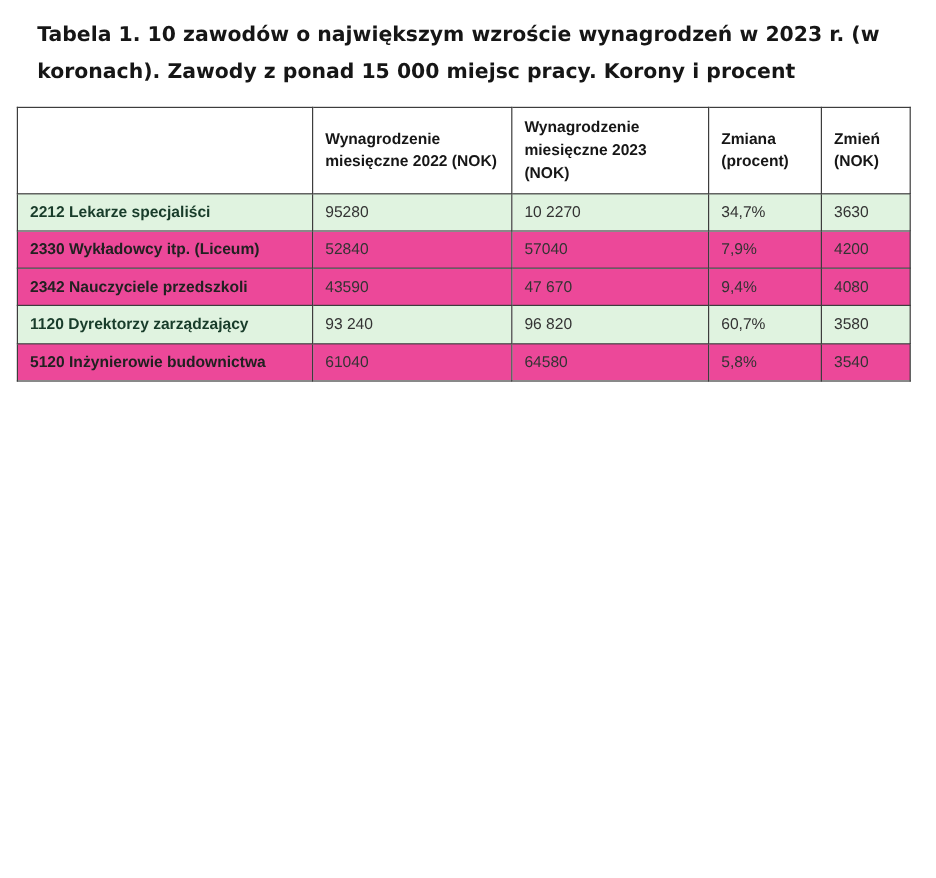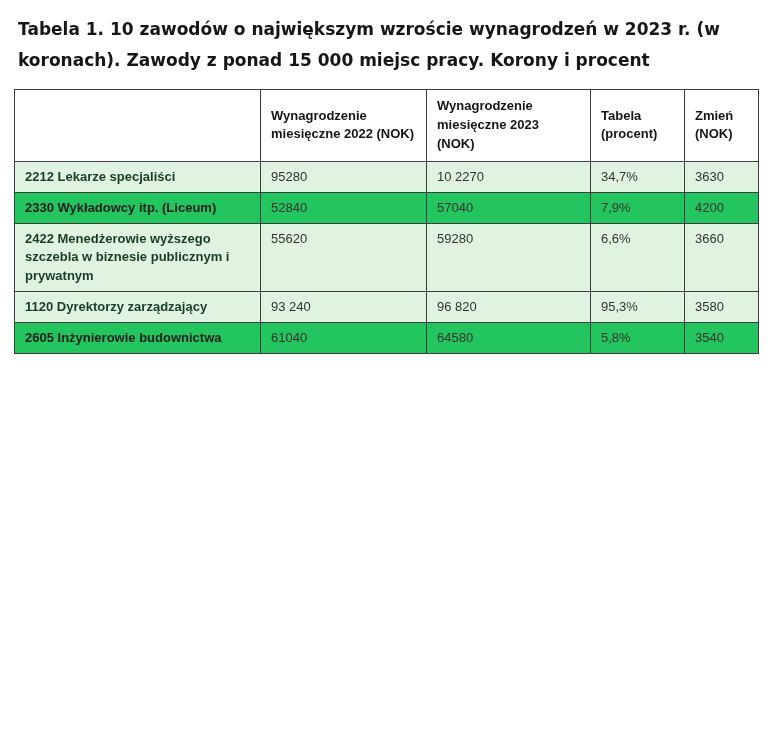--- a/index.html
+++ b/index.html
@@ -16,21 +16,21 @@
   }
   .page {
     padding: 12px 14px 0 14px;
   }
   .title {
     font-family: "DejaVu Sans", "Liberation Sans", sans-serif;
     font-size: 17px;
     font-weight: 700;
     line-height: 1.82;
     color: #161616;
-    margin: 2px 2px 13px 4px;
+    margin: 2px 2px 13px 17px;
     max-width: 748px;
   }
   table.wage-table {
     border-collapse: collapse;
     table-layout: fixed;
     width: 744px;
     font-size: 13px;
   }
   .wage-table th,
   .wage-table td {
@@ -59,21 +59,21 @@
     color: #212121;
   }
   tr.row-green {
     background: #e0f3e0;
     padding-left: 40px;
   }
   tr.row-green td.label {
     color: #183c2a;
   }
   tr.row-white {
-    background: #22c55e;
+    background: #ec4899;
     margin-left: 28px;
   }
 </style>
 </head>
 <body>
 
 <div class="page">
 
   <h2 class="title">Tabela 1. 10 zawodów o największym wzroście wynagrodzeń w 2023 r. (w koronach). Zawody z ponad 15 000 miejsc pracy. Korony i procent</h2>
 
@@ -83,21 +83,21 @@
       <col style="width:166px">
       <col style="width:164px">
       <col style="width:94px">
       <col style="width:74px">
     </colgroup>
     <thead>
       <tr>
         <th></th>
         <th>Wynagrodzenie miesięczne 2022 (NOK)</th>
         <th>Wynagrodzenie miesięczne 2023 (NOK)</th>
-        <th>Tabela (procent)</th>
+        <th>Zmiana (procent)</th>
         <th>Zmień (NOK)</th>
       </tr>
     </thead>
     <tbody>
 
       <tr class="row-green">
         <td class="label">2212 Lekarze specjaliści</td>
         <td>95280</td>
         <td>10 2270</td>
         <td>34,7%</td>
@@ -106,42 +106,42 @@
 
       <tr class="row-white">
         <td class="label">2330 Wykładowcy itp. (Liceum)</td>
         <td>52840</td>
         <td>57040</td>
         <td>7,9%</td>
         <td>4200</td>
       </tr>
 
 
+      <tr class="row-white">
+        <td class="label">2342 Nauczyciele przedszkoli</td>
+        <td>43590</td>
+        <td>47 670</td>
+        <td>9,4%</td>
+        <td>4080</td>
+      </tr>
 
 
 
-      <tr class="row-green">
-        <td class="label">2422 Menedżerowie wyższego szczebla w biznesie publicznym i prywatnym</td>
-        <td>55620</td>
-        <td>59280</td>
-        <td>6,6%</td>
-        <td>3660</td>
-      </tr>
 
 
       <tr class="row-green">
         <td class="label">1120 Dyrektorzy zarządzający</td>
         <td>93 240</td>
         <td>96 820</td>
-        <td>95,3%</td>
+        <td>60,7%</td>
         <td>3580</td>
       </tr>
 
       <tr class="row-white">
-        <td class="label">2605 Inżynierowie budownictwa</td>
+        <td class="label">5120 Inżynierowie budownictwa</td>
         <td>61040</td>
         <td>64580</td>
         <td>5,8%</td>
         <td>3540</td>
       </tr>
 
     </tbody>
   </table>
 </div>
 

